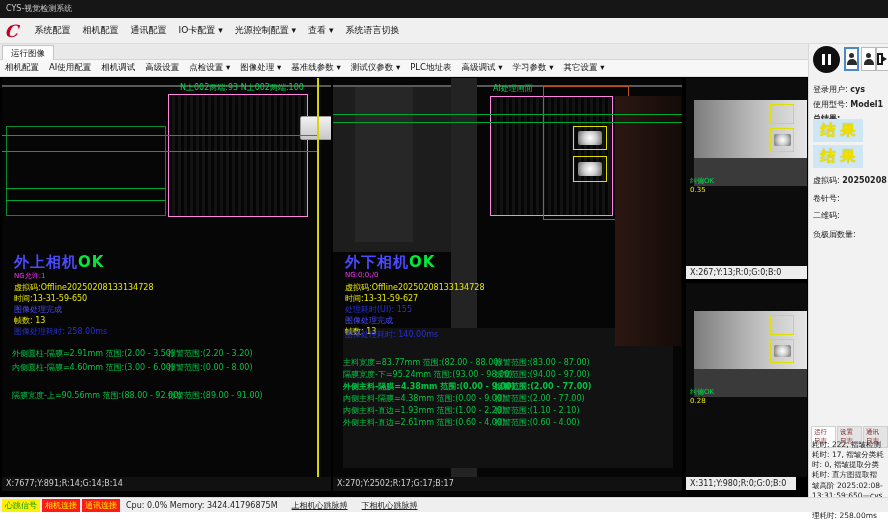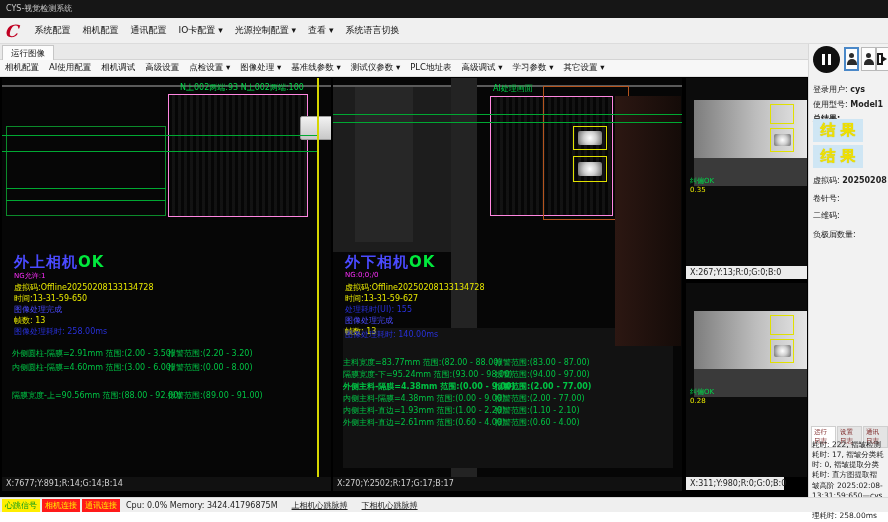--- a/index.html
+++ b/index.html
@@ -258,21 +258,21 @@
   <div class="preview" id="prevB">
     <div class="abs pv-band" style="left:8px;top:28px;width:113px;height:58px;"></div>
     <div class="abs pv-dark" style="left:8px;top:86px;width:113px;height:28px;"></div>
     <div class="abs box-y" style="left:84px;top:32px;width:24px;height:20px;"></div>
     <div class="abs box-y" style="left:84px;top:56px;width:24px;height:24px;">
       <div class="glow" style="position:absolute;left:3px;top:5px;width:17px;height:12px;"></div>
     </div>
     <div class="ov t-grn" style="left:4px;top:104px;font-size:7px;">纠偏OK</div>
     <div class="ov t-yel" style="left:4px;top:114px;font-size:7px;">0.28</div>
   </div>
-  <div class="coordbar light" style="left:686px;top:477px;width:98px;height:13px;line-height:13px;">X:311;Y:980;R:0;G:0;B:0</div>
+  <div class="coordbar light" style="left:686px;top:477px;width:110px;height:13px;line-height:13px;">X:311;Y:980;R:0;G:0;B:0</div>
 
   <div class="sidebar">
     <div class="pause-btn">
       <span></span>
         <span></span>
     </div>
     <div class="sb-btn sel" style="left:35px;">
       <span class="icon-user"></span>
     </div>
     <div class="sb-btn" style="left:52px;">

